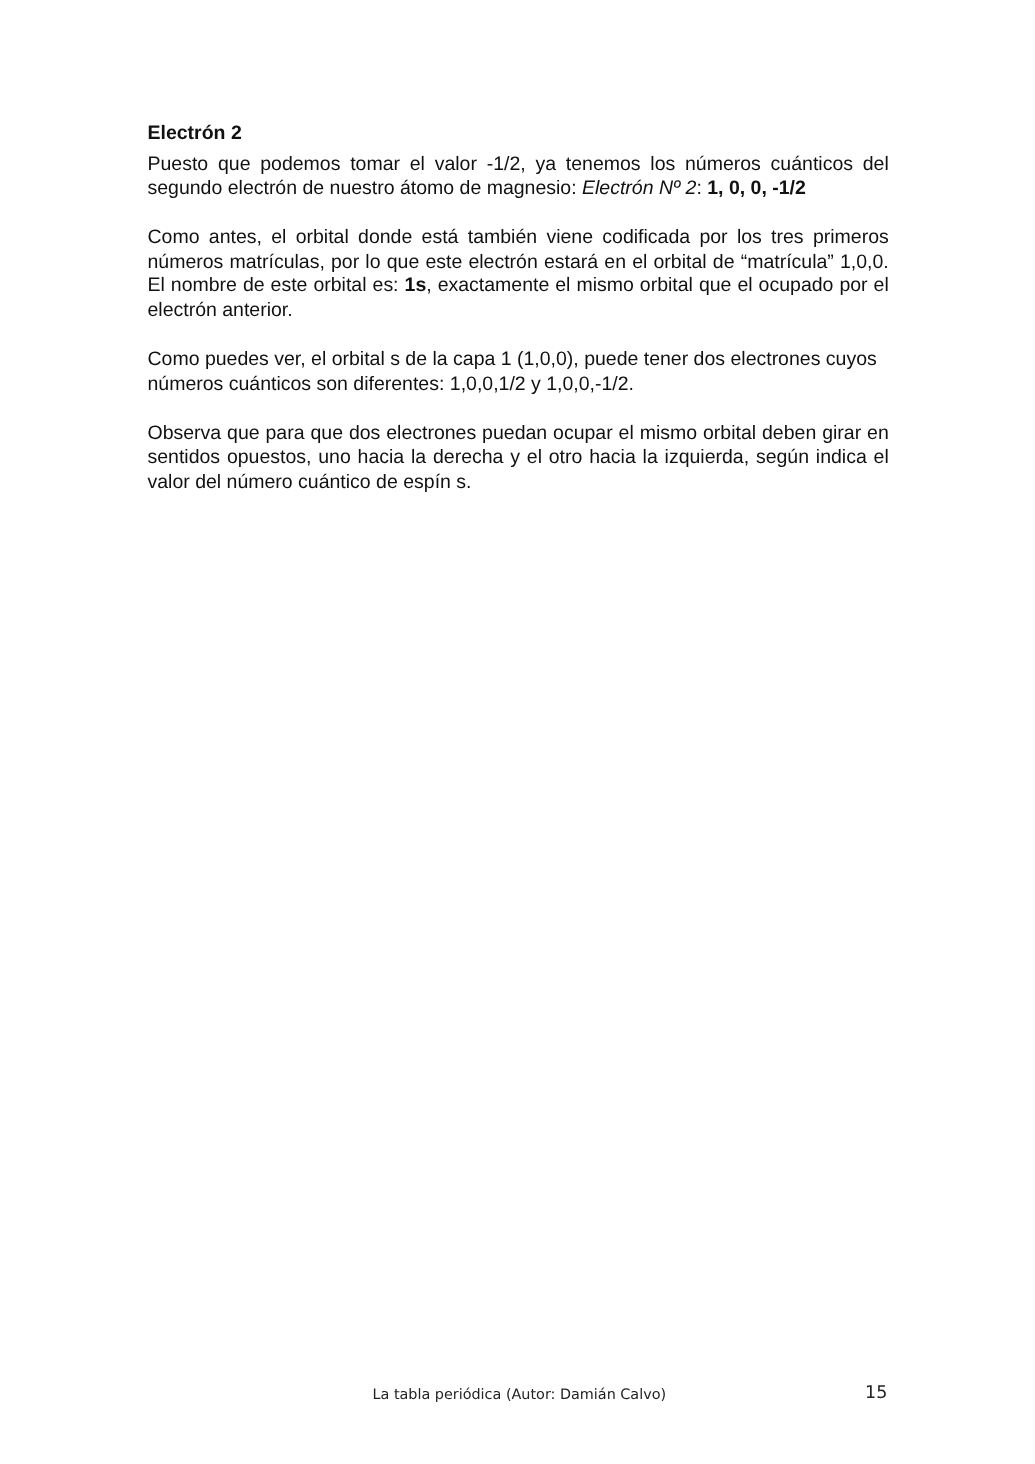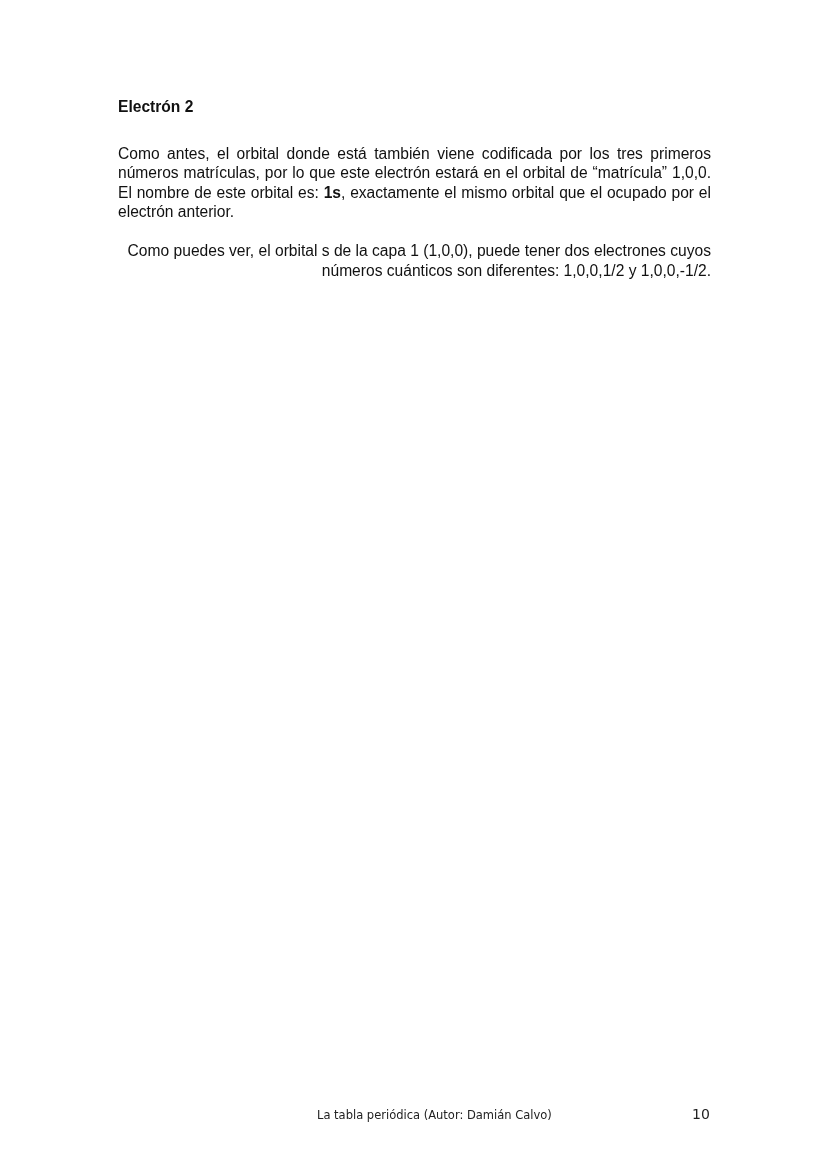--- a/index.html
+++ b/index.html
@@ -15,61 +15,62 @@
       position: absolute;
       left: 118px;
       top: 97px;
       width: 593px;
       font-size: 15.6px;
       line-height: 19.6px;
     }
     .heading {
       font-weight: bold;
       font-size: 15.6px;
-      margin: 0 0 27px 0;
+      margin: 0 0 5px 0;
     }
     .para {
       margin: 0 0 19.5px 0;
       text-align: justify;
     }
-    .para.left { text-align: right; }
+    .para.left { text-align: left; }
     .b { font-weight: bold; }
     .i { font-style: italic; }
     .footer {
       position: absolute;
       top: 1108px;
       left: 0; width: 828px;
       font-family: "DejaVu Sans", sans-serif;
       font-size: 11.5px;
       color: #222;
     }
     .footer-text {
       position: absolute;
       left: 298px;
       top: 0;
-      margin-left: 19px;
     }
     .page-num {
       position: absolute;
       left: 692px;
       top: -2px;
       font-size: 14px;
     }
   </style>
 </head>
 <body>
 
 <div class="content">
   <div class="heading">Electrón 2</div>
 
 
+  <p class="para"><span>Puesto que podemos tomar el valor -1/2, ya tenemos los números cuánticos del segundo electrón de nuestro átomo de magnesio: </span><span class="i">Electrón Nº 2</span><span>: </span><span class="b">1, 0, 0, -1/2</span></p>
 
 
   <p class="para"><span>Como antes, el orbital donde está también viene codificada por los tres primeros números matrículas, por lo que este electrón estará en el orbital de “matrícula” 1,0,0. El nombre de este orbital es: </span><span class="b">1s</span><span>, exactamente el mismo orbital que el ocupado por el electrón anterior.</span></p>
 
   <p class="para left">Como puedes ver, el orbital s de la capa 1 (1,0,0), puede tener dos electrones cuyos números cuánticos son diferentes: 1,0,0,1/2 y 1,0,0,-1/2.</p>
 
+  <p class="para">Observa que para que dos electrones puedan ocupar el mismo orbital deben girar en sentidos opuestos, uno hacia la derecha y el otro hacia la izquierda, según indica el valor del número cuántico de espín s.</p>
 </div>
 
 <div class="footer">
   <span class="footer-text">La tabla periódica (Autor: Damián Calvo)</span>
-  <span class="page-num">10</span>
+  <span class="page-num">15</span>
 </div>
 
 </body></html>

